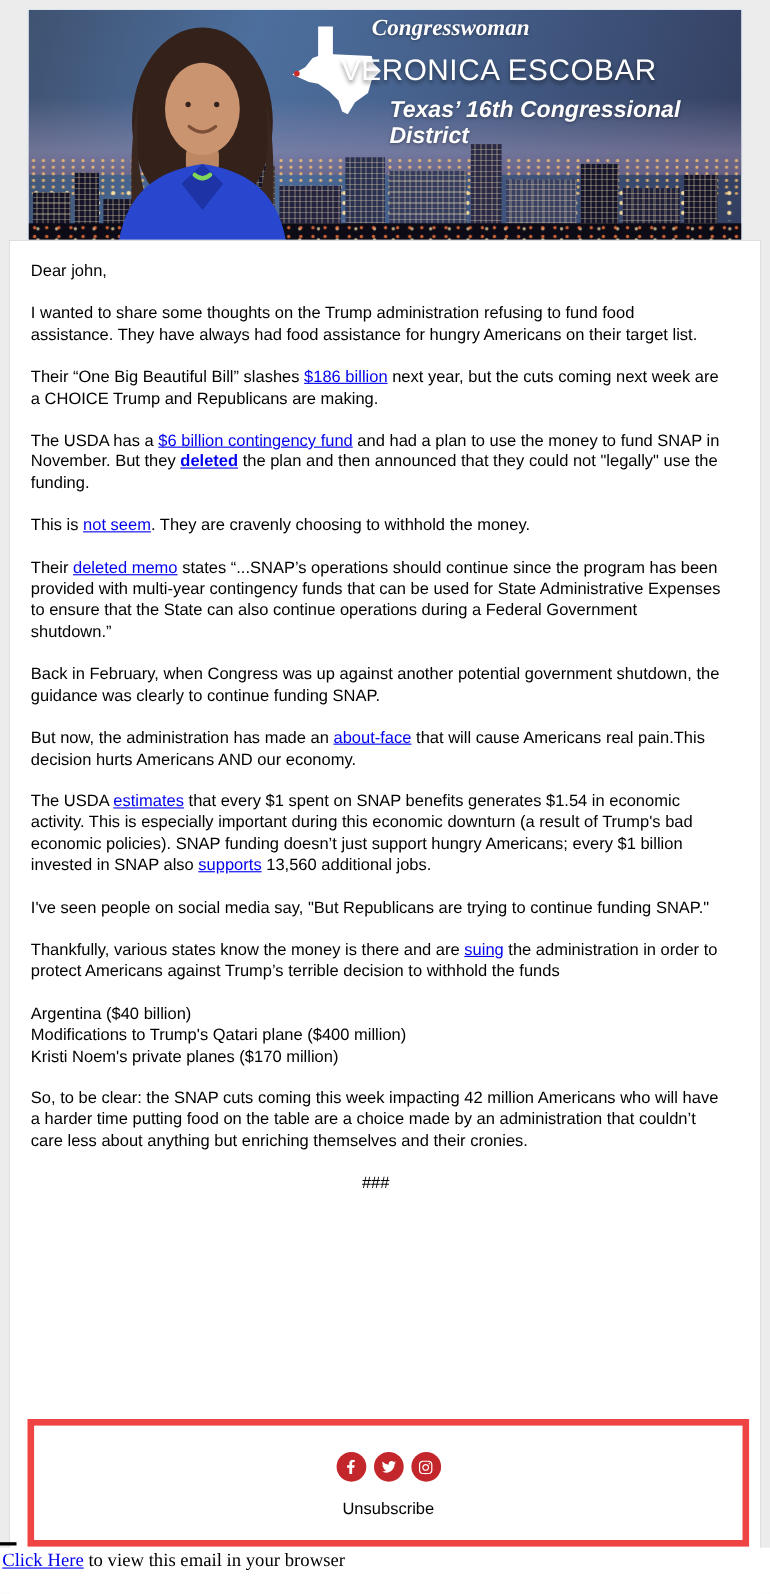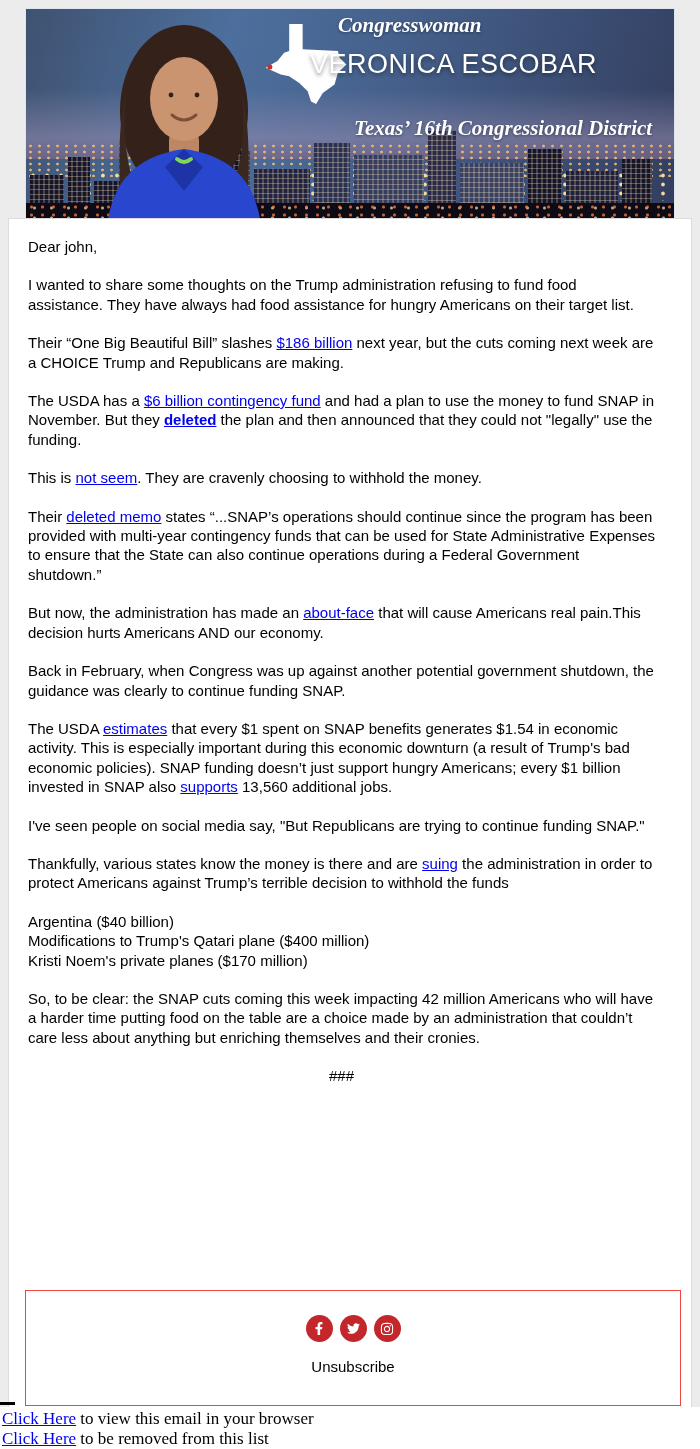--- a/index.html
+++ b/index.html
@@ -39,35 +39,35 @@
   .b13{width:52px;height:38px;background-color:#20203a;}
   .b14{width:30px;height:50px;}
   .portrait{position:absolute;left:8px;bottom:0;width:300px;height:206px;}
   .texas-wrap{position:absolute;left:238px;top:8px;width:84px;height:94px;}
   .brand-kicker{position:absolute;left:312px;top:4px;color:#fff;
       font-family:"Liberation Serif","DejaVu Serif",serif;font-style:italic;font-weight:600;
       font-size:21px;text-shadow:0 1px 3px rgba(0,0,0,.4);}
   .brand-name{position:absolute;left:284px;top:40px;color:#fff;font-weight:normal;
       font-size:27px;letter-spacing:.5px;text-shadow:0 2px 4px rgba(0,0,0,.45);}
   .brand-district{position:absolute;left:328px;top:79px;color:#fff;
-      font-family:Liberation Serif, serif;font-style:italic;font-weight:bold;
-      font-size:21px;text-shadow:0 1px 3px rgba(0,0,0,.4);margin-top:28px;}
+      font-family:Liberation Sans, sans-serif;font-style:italic;font-weight:bold;
+      font-size:21px;text-shadow:0 1px 3px rgba(0,0,0,.4);}
 
   
   .card{position:absolute;left:8px;top:218px;width:684px;height:1280px;background:#fff;
         border:1px solid #dcdcdc;box-sizing:border-box;overflow:hidden;}
   .letter{padding:18px 36px 0 19px;font-size:15px;line-height:19.4px;color:#000;}
   .letter p{margin:0 0 19px 0;}
   .letter p.center{text-align:center;}
   a.lnk{color:#0000EE;text-decoration:underline;cursor:pointer;}
   a.lnk.bold{font-weight:bold;}
 
   
   .footer-card{position:absolute;left:25px;top:1290px;width:656px;height:116px;background:#fff;
-        border:1px solid #ef4444;box-sizing:border-box;text-align:center;}
+        border:6px solid #ef4444;box-sizing:border-box;text-align:center;}
   .social-row{margin-top:24px;display:flex;justify-content:center;gap:7px;}
   .social-btn{width:27px;height:27px;border-radius:50%;display:flex;align-items:center;justify-content:center;cursor:pointer;}
   .social-btn svg{display:block;fill:#fff;}
   .unsub{margin-top:16px;font-size:15px;color:#000;display:inline-block;cursor:pointer;}
 
   
   .dash{position:absolute;left:0;top:1402px;width:15px;height:3px;background:#000;}
   .bottom{position:absolute;left:0;top:1407px;width:700px;height:42px;background:#fff;
         font-family:"Liberation Serif","DejaVu Serif",serif;font-size:17px;line-height:20px;color:#000;
         padding-top:2px;box-sizing:border-box;}
@@ -130,22 +130,22 @@
   </div>
 
   <div class="card">
     <div class="letter">
         <p><span>Dear john,</span></p>
         <p><span>I wanted to share some thoughts on the Trump administration refusing to fund food assistance. They have always had food assistance for hungry Americans on their target list.</span></p>
         <p><span>Their “One Big Beautiful Bill” slashes </span><a href="#" class="lnk">$186 billion</a><span> next year, but the cuts coming next week are a CHOICE Trump and Republicans are making.</span></p>
         <p><span>The USDA has a </span><a href="#" class="lnk">$6 billion contingency fund</a><span> and had a plan to use the money to fund SNAP in November. But they </span><a href="#" class="lnk bold">deleted</a><span> the plan and then announced that they could not "legally" use the funding.</span></p>
         <p><span>This is </span><a href="#" class="lnk">not seem</a><span>. They are cravenly choosing to withhold the money.</span></p>
         <p><span>Their </span><a href="#" class="lnk">deleted memo</a><span> states “...SNAP’s operations should continue since the program has been provided with multi-year contingency funds that can be used for State Administrative Expenses to ensure that the State can also continue operations during a Federal Government shutdown.”</span></p>
+        <p><span>Back in February, when Congress was up against another potential government shutdown, the guidance was clearly to continue funding SNAP.</span></p>
         <p><span>But now, the administration has made an </span><a href="#" class="lnk">about-face</a><span> that will cause Americans real pain.This decision hurts Americans AND our economy.</span></p>
-        <p><span>Back in February, when Congress was up against another potential government shutdown, the guidance was clearly to continue funding SNAP.</span></p>
         <p><span>The USDA </span><a href="#" class="lnk">estimates</a><span> that every $1 spent on SNAP benefits generates $1.54 in economic activity. This is especially important during this economic downturn (a result of Trump's bad economic policies). SNAP funding doesn’t just support hungry Americans; every $1 billion invested in SNAP also </span><a href="#" class="lnk">supports</a><span> 13,560 additional jobs.</span></p>
         <p><span>I've seen people on social media say, "But Republicans are trying to continue funding SNAP."</span></p>
         <p><span>Thankfully, various states know the money is there and are </span><a href="#" class="lnk">suing</a><span> the administration in order to protect Americans against Trump’s terrible decision to withhold the funds</span></p>
         <p><span>Argentina ($40 billion)</span><br><span>Modifications to Trump's Qatari plane ($400 million)</span><br><span>Kristi Noem's private planes ($170 million)</span></p>
         <p><span>So, to be clear: the SNAP cuts coming this week impacting 42 million Americans who will have a harder time putting food on the table are a choice made by an administration that couldn’t care less about anything but enriching themselves and their cronies.</span></p>
         <p class="center"><span>###</span></p>
       </div>
   </div>
 
   <div class="footer-card">
@@ -167,16 +167,15 @@
       </div>
     </div>
     <div>
       <span class="unsub">Unsubscribe</span>
     </div>
   </div>
 
   <div class="dash"></div>
   <div class="bottom">
       <div><a href="#" class="lnk">Click Here</a><span> to view this email in your browser</span></div>
-      <div><a href="#" class="lnk">Click Here</a><span> to be removed from this list</span></div>
     </div>
 
 </div>
 
 </body></html>

